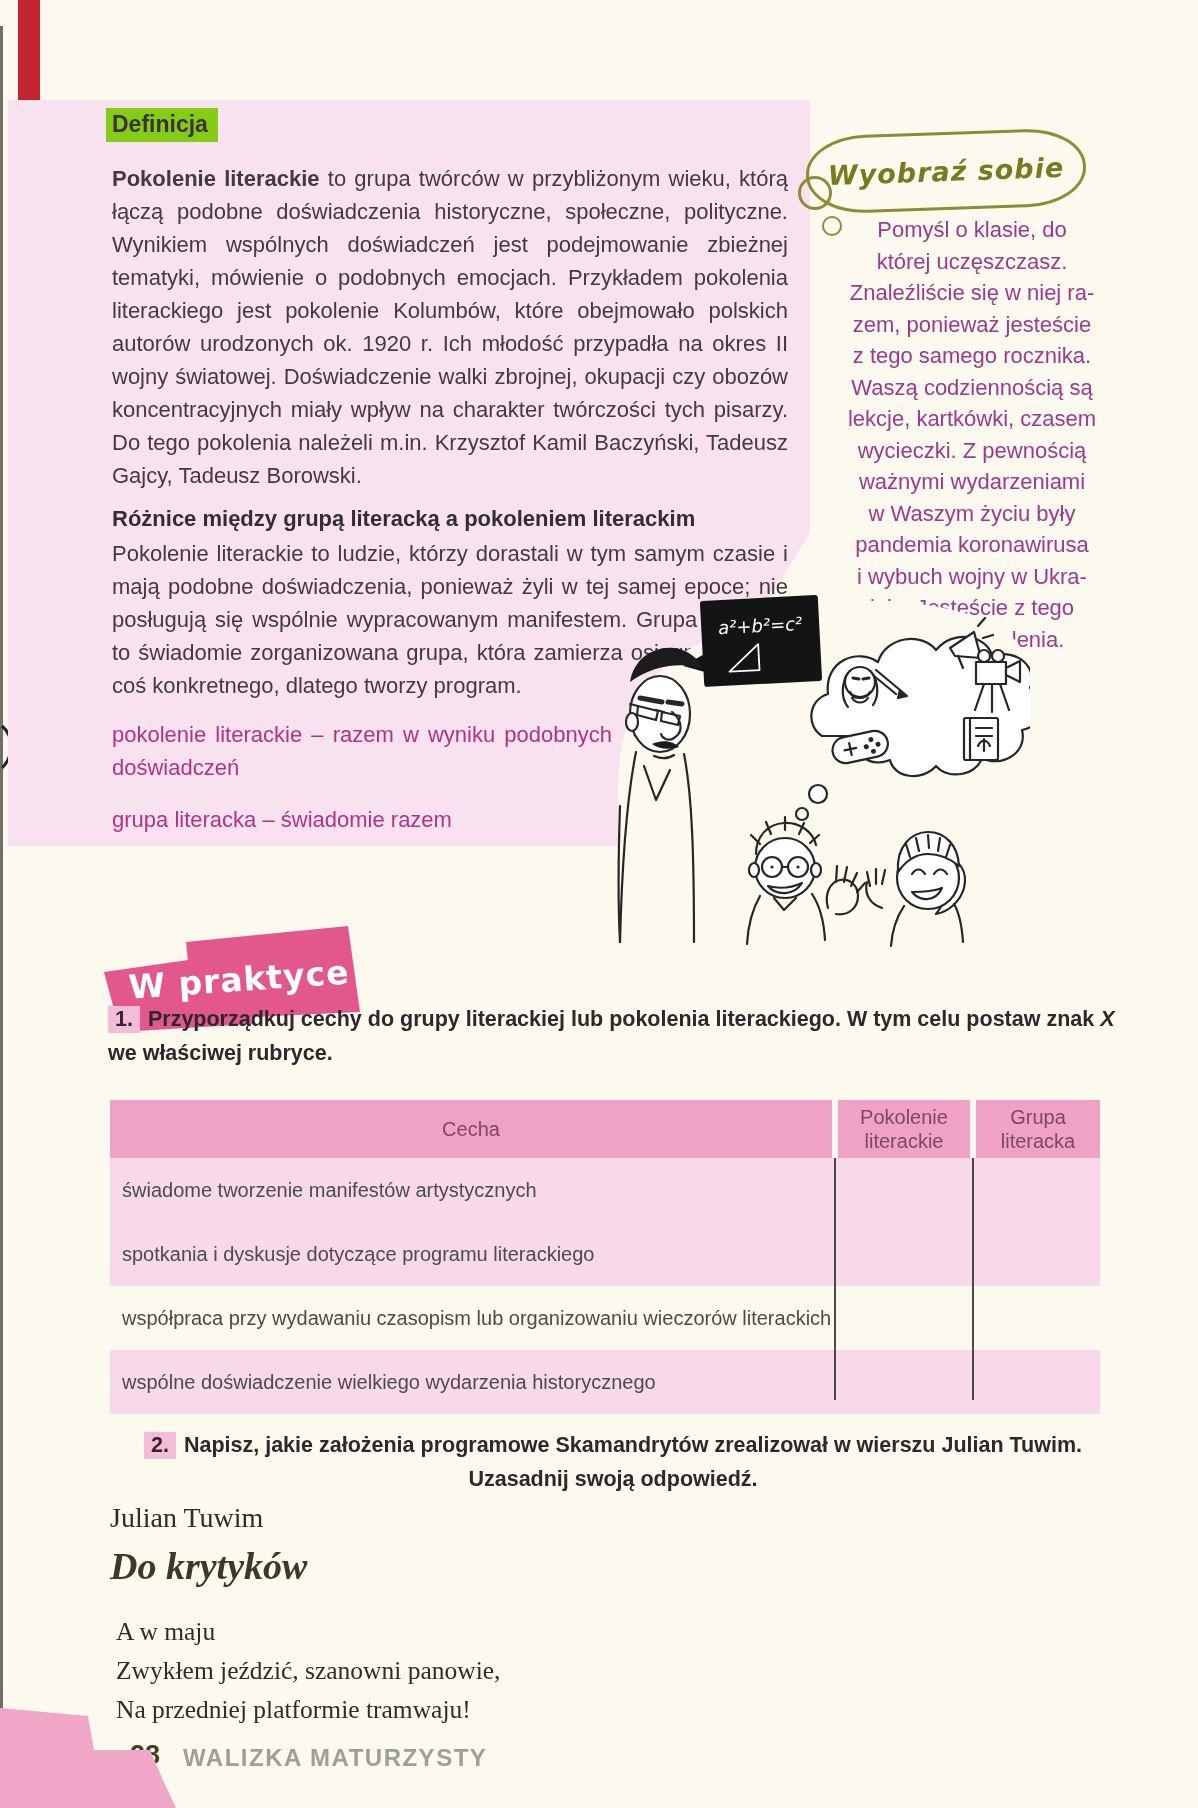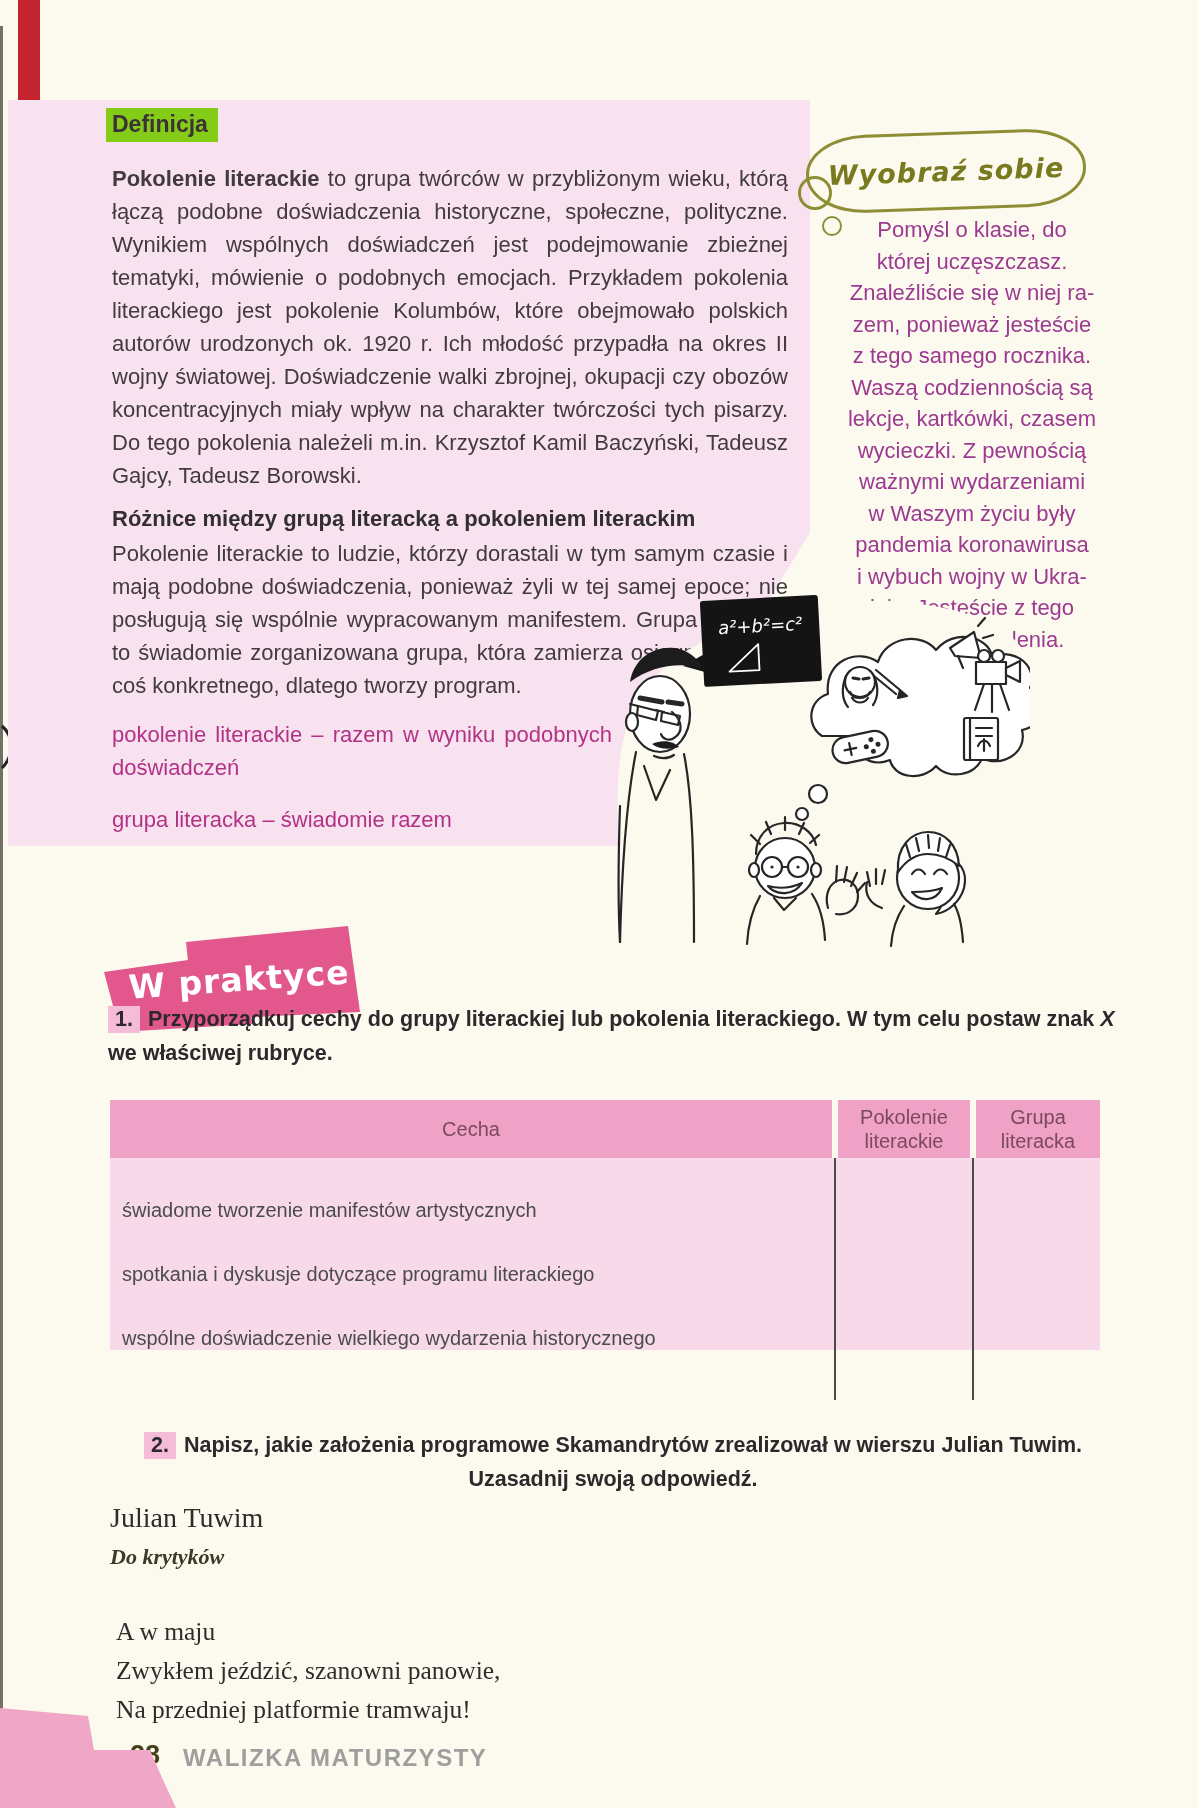--- a/index.html
+++ b/index.html
@@ -66,31 +66,31 @@
   .ex-x{font-style:italic;}
   
   .tbl{position:absolute;left:110px;top:1100px;width:990px;}
   .tbl-head{display:flex;height:58px;}
   .th{background:#efa2c6;color:#7b495f;font-size:20px;line-height:24px;
       display:flex;align-items:center;justify-content:center;text-align:center;
       white-space:pre-line;}
   .th1{width:722px;}
   .th2{width:132px;margin-left:6px;}
   .th3{width:124px;margin-left:6px;}
-  .tr{display:flex;align-items:flex-end;height:64px;font-size:20px;color:#4b4b4b;
+  .tr{display:flex;align-items:center;height:64px;font-size:20px;color:#4b4b4b;
       padding-left:12px;box-sizing:border-box;}
   .tr.pink{background:#f7d9e9;}
   .vline{position:absolute;top:58px;width:2px;height:242px;background:#4a4a4a;}
   .vline1{left:724px;}
   .vline2{left:862px;}
   
   .poem-author{position:absolute;left:110px;top:1502px;
       font-family:"Liberation Serif",serif;font-size:28px;color:#2e2d2b;}
   .poem-title{position:absolute;left:110px;top:1544px;
-      font-family:"Liberation Serif",serif;font-size:22px;font-weight:bold;
+      font-family:"Liberation Serif",serif;font-size:38px;font-weight:bold;
       font-style:italic;color:#3b3a26;}
   .poem-lines{position:absolute;left:116px;top:1612px;
       font-family:"Liberation Serif",serif;font-size:25.5px;line-height:39px;
       color:#2e2d2b;white-space:pre-line;}
   
   .pageno{position:absolute;left:130px;top:1740px;font-size:27px;font-weight:bold;color:#454018;}
   .booktitle{position:absolute;left:183px;top:1744px;font-size:24px;font-weight:bold;
       color:#9e9e9c;letter-spacing:1.5px;}
   .wedge{position:absolute;left:0;top:1700px;}
 </style>
@@ -242,20 +242,23 @@
 literackie</div>
       <div class="th th3">Grupa
 literacka</div>
     </div>
     <div class="tr pink">
         <span>świadome tworzenie manifestów artystycznych</span>
       </div>
     <div class="tr pink">
         <span>spotkania i dyskusje dotyczące programu literackiego</span>
       </div>
+    <div class="tr">
+        <span>współpraca przy wydawaniu czasopism lub organizowaniu wieczorów literackich</span>
+      </div>
     <div class="tr pink">
         <span>wspólne doświadczenie wielkiego wydarzenia historycznego</span>
       </div>
     <div class="vline vline1"></div>
     <div class="vline vline2"></div>
   </div>
 
   <div class="ex ex2">
     <span class="ex-num">2.</span><span>Napisz, jakie założenia programowe Skamandrytów zrealizował w wierszu Julian Tuwim. Uzasadnij swoją odpowiedź.</span>
   </div>

